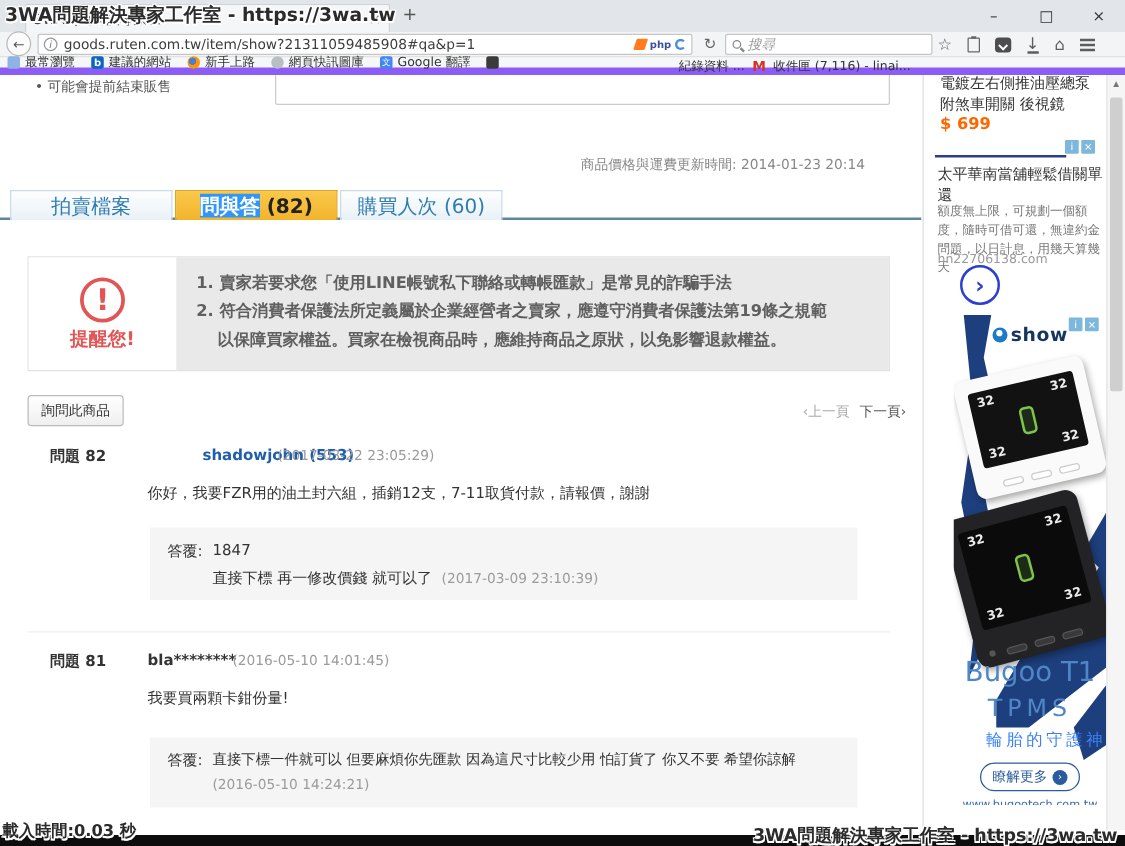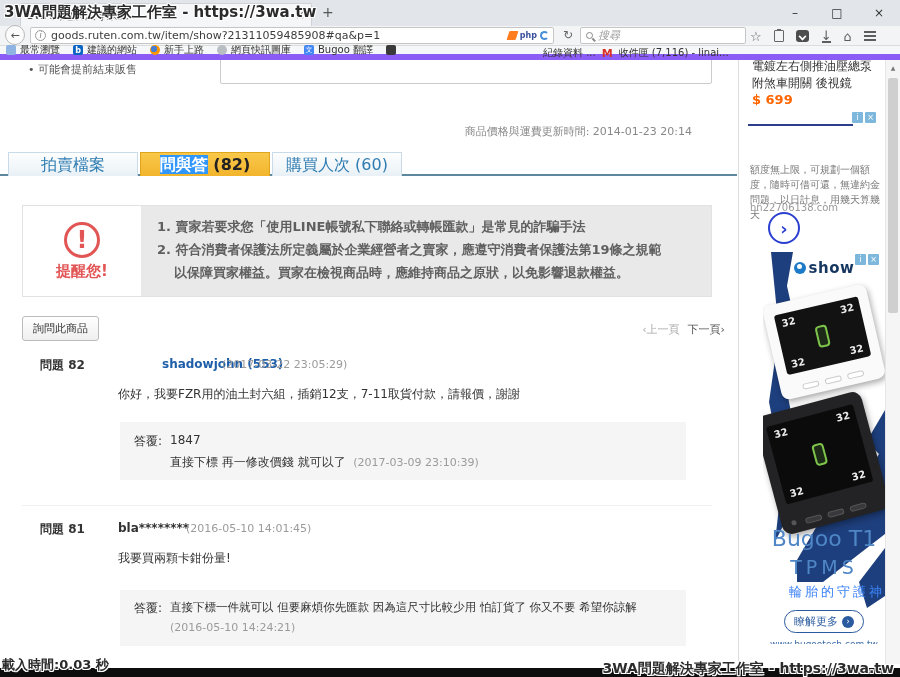--- a/index.html
+++ b/index.html
@@ -215,21 +215,21 @@
     <span class="bm">
         <span class="bmi bmi-fox"></span>
         <span>新手上路</span>
       </span>
     <span class="bm">
         <span class="bmi bmi-globe"></span>
         <span>網頁快訊圖庫</span>
       </span>
     <span class="bm">
         <span class="bmi bmi-gt">文</span>
-        <span>Bugoo 翻譯</span>
+        <span>Google 翻譯</span>
       </span>
     <span class="bm">
         <span class="bmi bmi-dark"></span>
       </span>
     <span class="bm-right">
       <span>紀錄資料 ...</span>
       <span class="gmailm">M</span>
       <span>收件匣 (7,116) - linai...</span>
     </span>
   </div>
@@ -293,20 +293,21 @@
   <div class="vdiv"></div>
 
   <div class="ad1-title">電鍍左右側推油壓總泵附煞車開關 後視鏡</div>
   <div class="ad1-price">$ 699</div>
 
   <div class="adchoices ac1">
     <span>i</span>
     <span>×</span>
   </div>
   <div class="ad2-underline"></div>
+  <div class="ad2-title">太平華南當舖輕鬆借關單還</div>
   <div class="ad2-body">額度無上限，可規劃一個額度，隨時可借可還，無違約金問題，以日計息，用幾天算幾天</div>
   <div class="ad2-url">hn22706138.com</div>
   <div class="ad2-arrow">›</div>
 
   <div class="bugoo">
     <svg class="brush" width="122" height="392" viewBox="0 0 122 392">
       <path fill="#1e3f7d" d="M8 0 L30 0 L24 34 L32 70 L20 120 L30 170 L16 225 L26 262 L12 290 L20 220 L6 150 L16 80 Z"></path>
       <path fill="#1e3f7d" d="M34 308 L122 158 L122 282 L60 330 L34 330 Z"></path>
       <path fill="#fff" d="M70 260 L110 196 L116 202 L76 266 Z"></path>
       <path fill="#1e3f7d" d="M96 330 L122 296 L122 344 L104 356 Z"></path>

